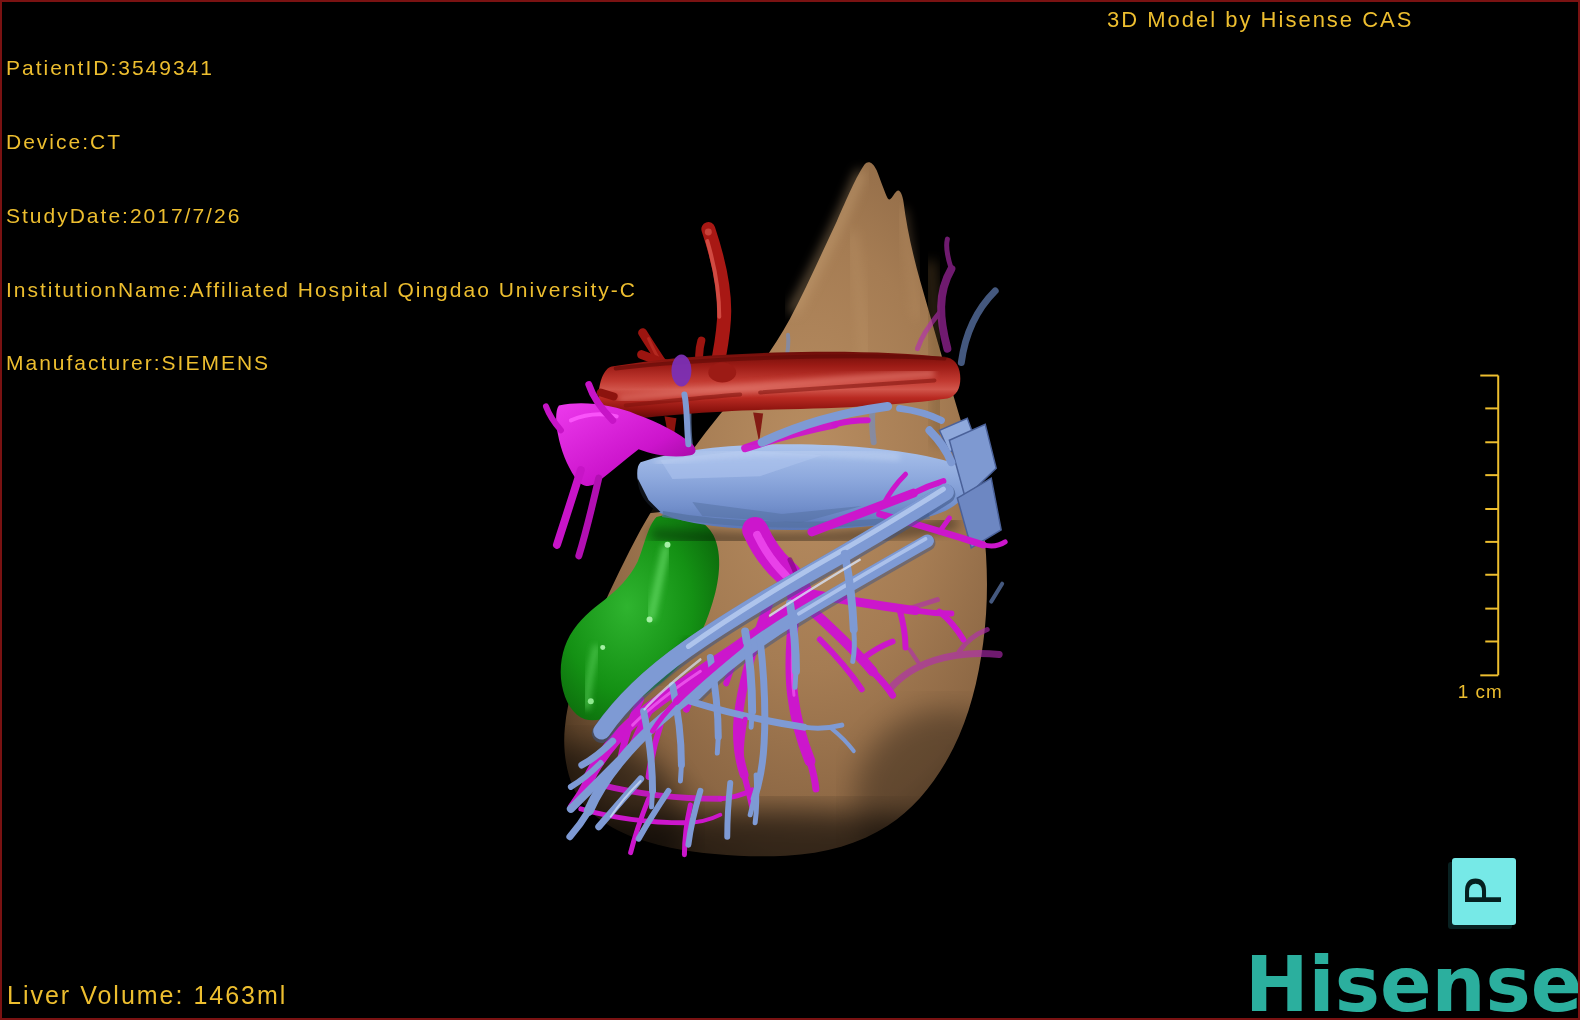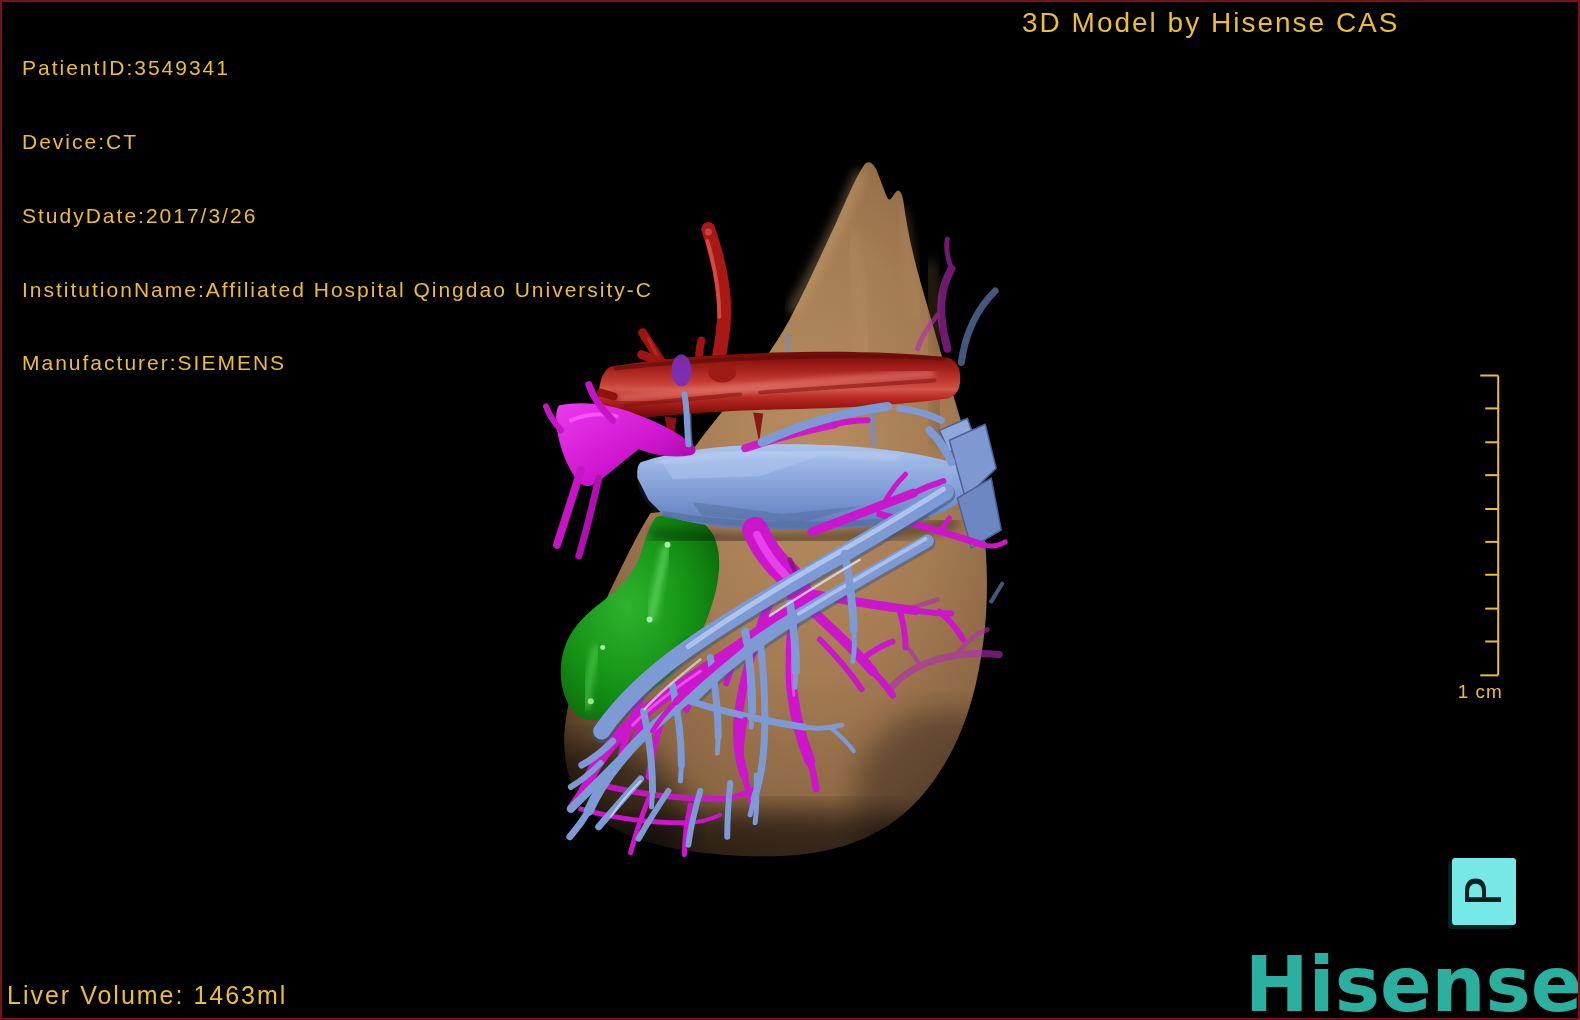--- a/index.html
+++ b/index.html
@@ -3,22 +3,22 @@
 <meta charset="utf-8">
 <style>
   html,body{margin:0;padding:0;background:#000;}
   .screen{
     position:relative;width:1580px;height:1020px;
     background:#000;border:2px solid #7a1212;box-sizing:border-box;
     overflow:hidden;font-family:"Liberation Sans",sans-serif;
   }
   .scene{position:absolute;left:0;top:0;width:1576px;height:1016px;}
   .hud{position:absolute;color:#EDBE2F;letter-spacing:2px;white-space:pre;}
-  .hud-patient{left:20px;top:5px;font-size:21px;line-height:24.6px;}
-  .hud-watermark{left:1020px;top:5px;font-size:28px;}
+  .hud-patient{left:4px;top:5px;font-size:21px;line-height:24.6px;}
+  .hud-watermark{left:1105px;top:5px;font-size:22px;}
   .hud-volume{left:5px;top:979px;font-size:25px;}
   .omark{
     position:absolute;left:1450px;top:856px;width:64px;height:67px;
     background:#76E9E7;border-radius:3px;
     display:flex;align-items:center;justify-content:center;
     box-shadow:-4px 4px 0 rgba(15,60,60,.55);
   }
   .omark span{
     display:block;transform:rotate(-90deg);
     font-family:"DejaVu Sans",sans-serif;font-weight:400;
@@ -317,21 +317,21 @@
       <line x1="1488" y1="609" x2="1501" y2="609"></line>
       <line x1="1488" y1="642" x2="1501" y2="642"></line>
       <line x1="1483" y1="676" x2="1501" y2="676"></line>
     </g>
     <text x="1483" y="699" text-anchor="middle" font-size="19" fill="#EDBE2F" letter-spacing="1" font-family="Liberation Sans, sans-serif">1 cm</text>
   </svg>
 
   <div class="hud hud-patient">
     <div>PatientID:3549341</div>
     <div>Device:CT</div>
-    <div>StudyDate:2017/3/26</div>
+    <div>StudyDate:2017/7/26</div>
     <div>InstitutionName:Affiliated Hospital Qingdao University-C</div>
     <div>Manufacturer:SIEMENS</div>
   </div>
 
   <div class="hud hud-watermark">3D Model by Hisense CAS</div>
 
   <div class="hud hud-volume">Liver Volume: 1463ml</div>
 
   <div class="omark">
     <span>P</span>

